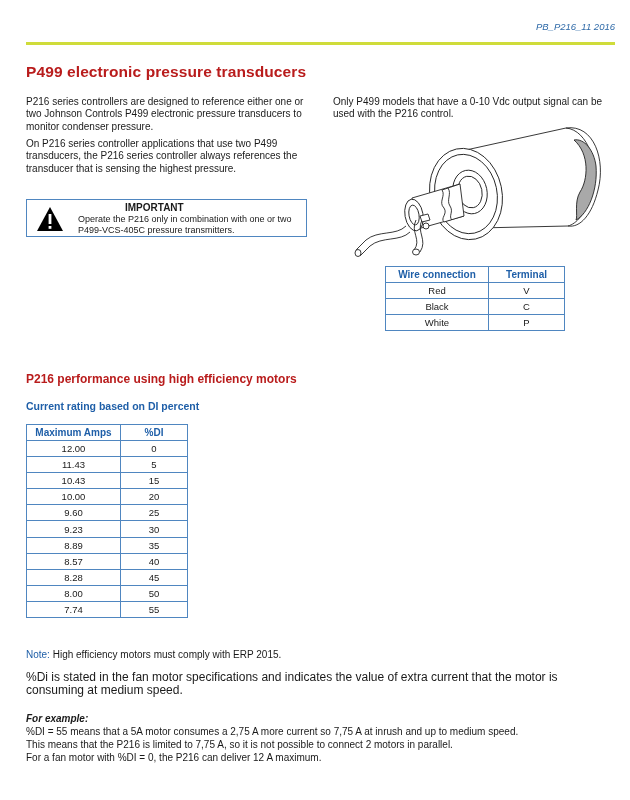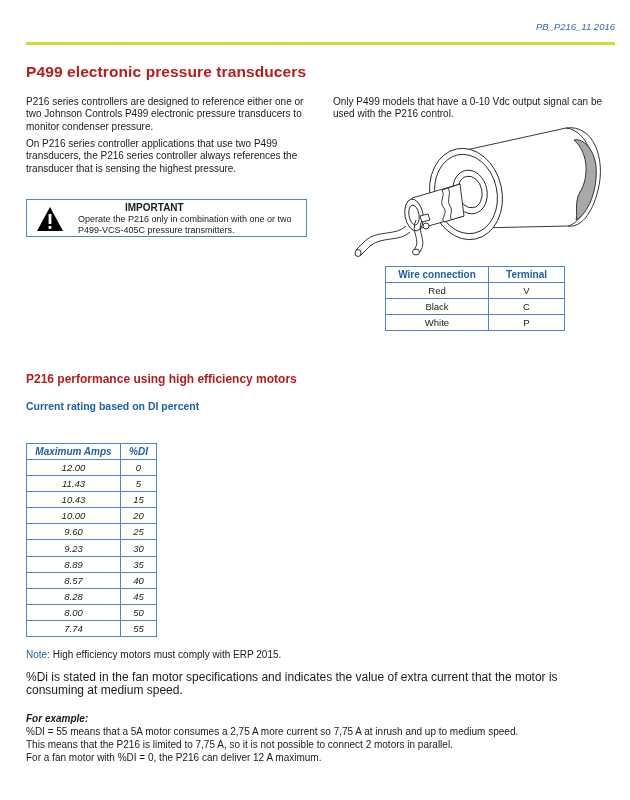--- a/index.html
+++ b/index.html
@@ -22,21 +22,21 @@
   .drawing { left: 348px; top: 120px; width: 264px; height: 138px; }
   table { border-collapse: collapse; font-size: 9.5px; }
   th { color: #1f5fa8; font-weight: bold; }
   td, th { border: 1px solid #4f86c0; text-align: center; padding: 0; }
   .wire-table { left: 385px; top: 266px; width: 180px; padding-left: 16px; }
   .wire-table th { height: 15px; font-size: 10px; }
   .wire-table td { height: 15px; }
   .wire-table th:first-child, .wire-table td:first-child { width: 102px; }
   .h2 { left: 26px; top: 372px; font-size: 12px; }
   .sub { left: 26px; top: 400px; font-size: 10.5px; color: #1f5fa8; font-weight: bold; }
-  .amps-table { left: 26px; top: 443px; width: 131px; font-style: italic; }
+  .amps-table { left: 26px; top: 424px; width: 162px; }
   .amps-table th { height: 15px; font-size: 10px; }
   .amps-table td { height: 15.1px; }
   .amps-table th:first-child, .amps-table td:first-child { width: 93px; }
   .note { left: 26px; top: 649px; font-size: 10px; }
   .note .lbl { color: #1f5fa8; font-weight: normal; }
   .di-para { left: 26px; top: 671px; width: 590px; font-size: 12px; line-height: 13px; }
   .forex { left: 26px; top: 713px; font-size: 10px; font-weight: bold; font-style: italic; }
   .ex-lines { left: 26px; top: 725px; width: 600px; font-size: 10px; line-height: 13px; }
 </style>
 </head>

